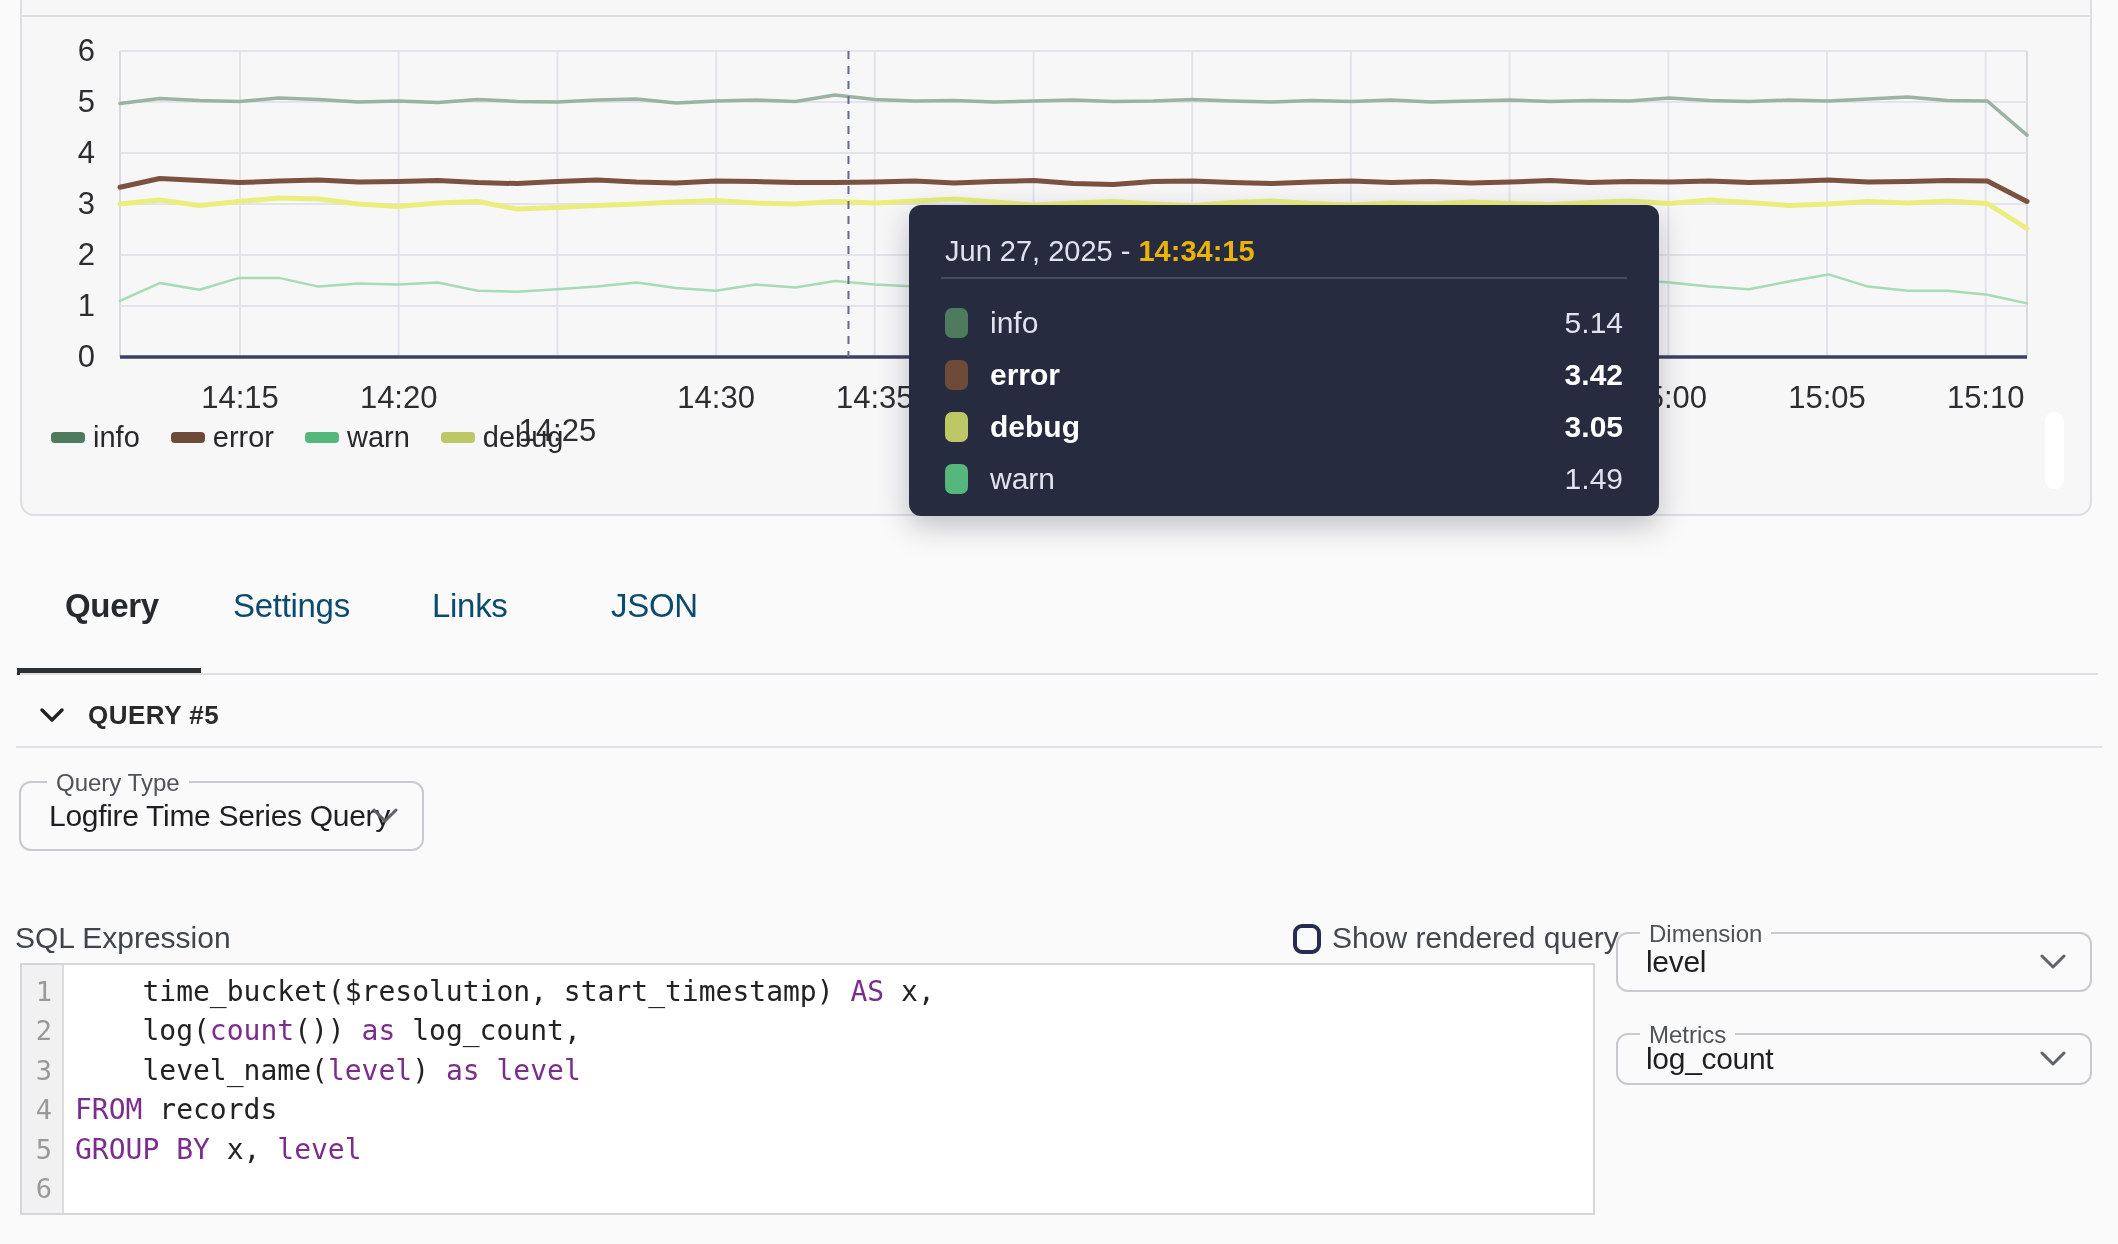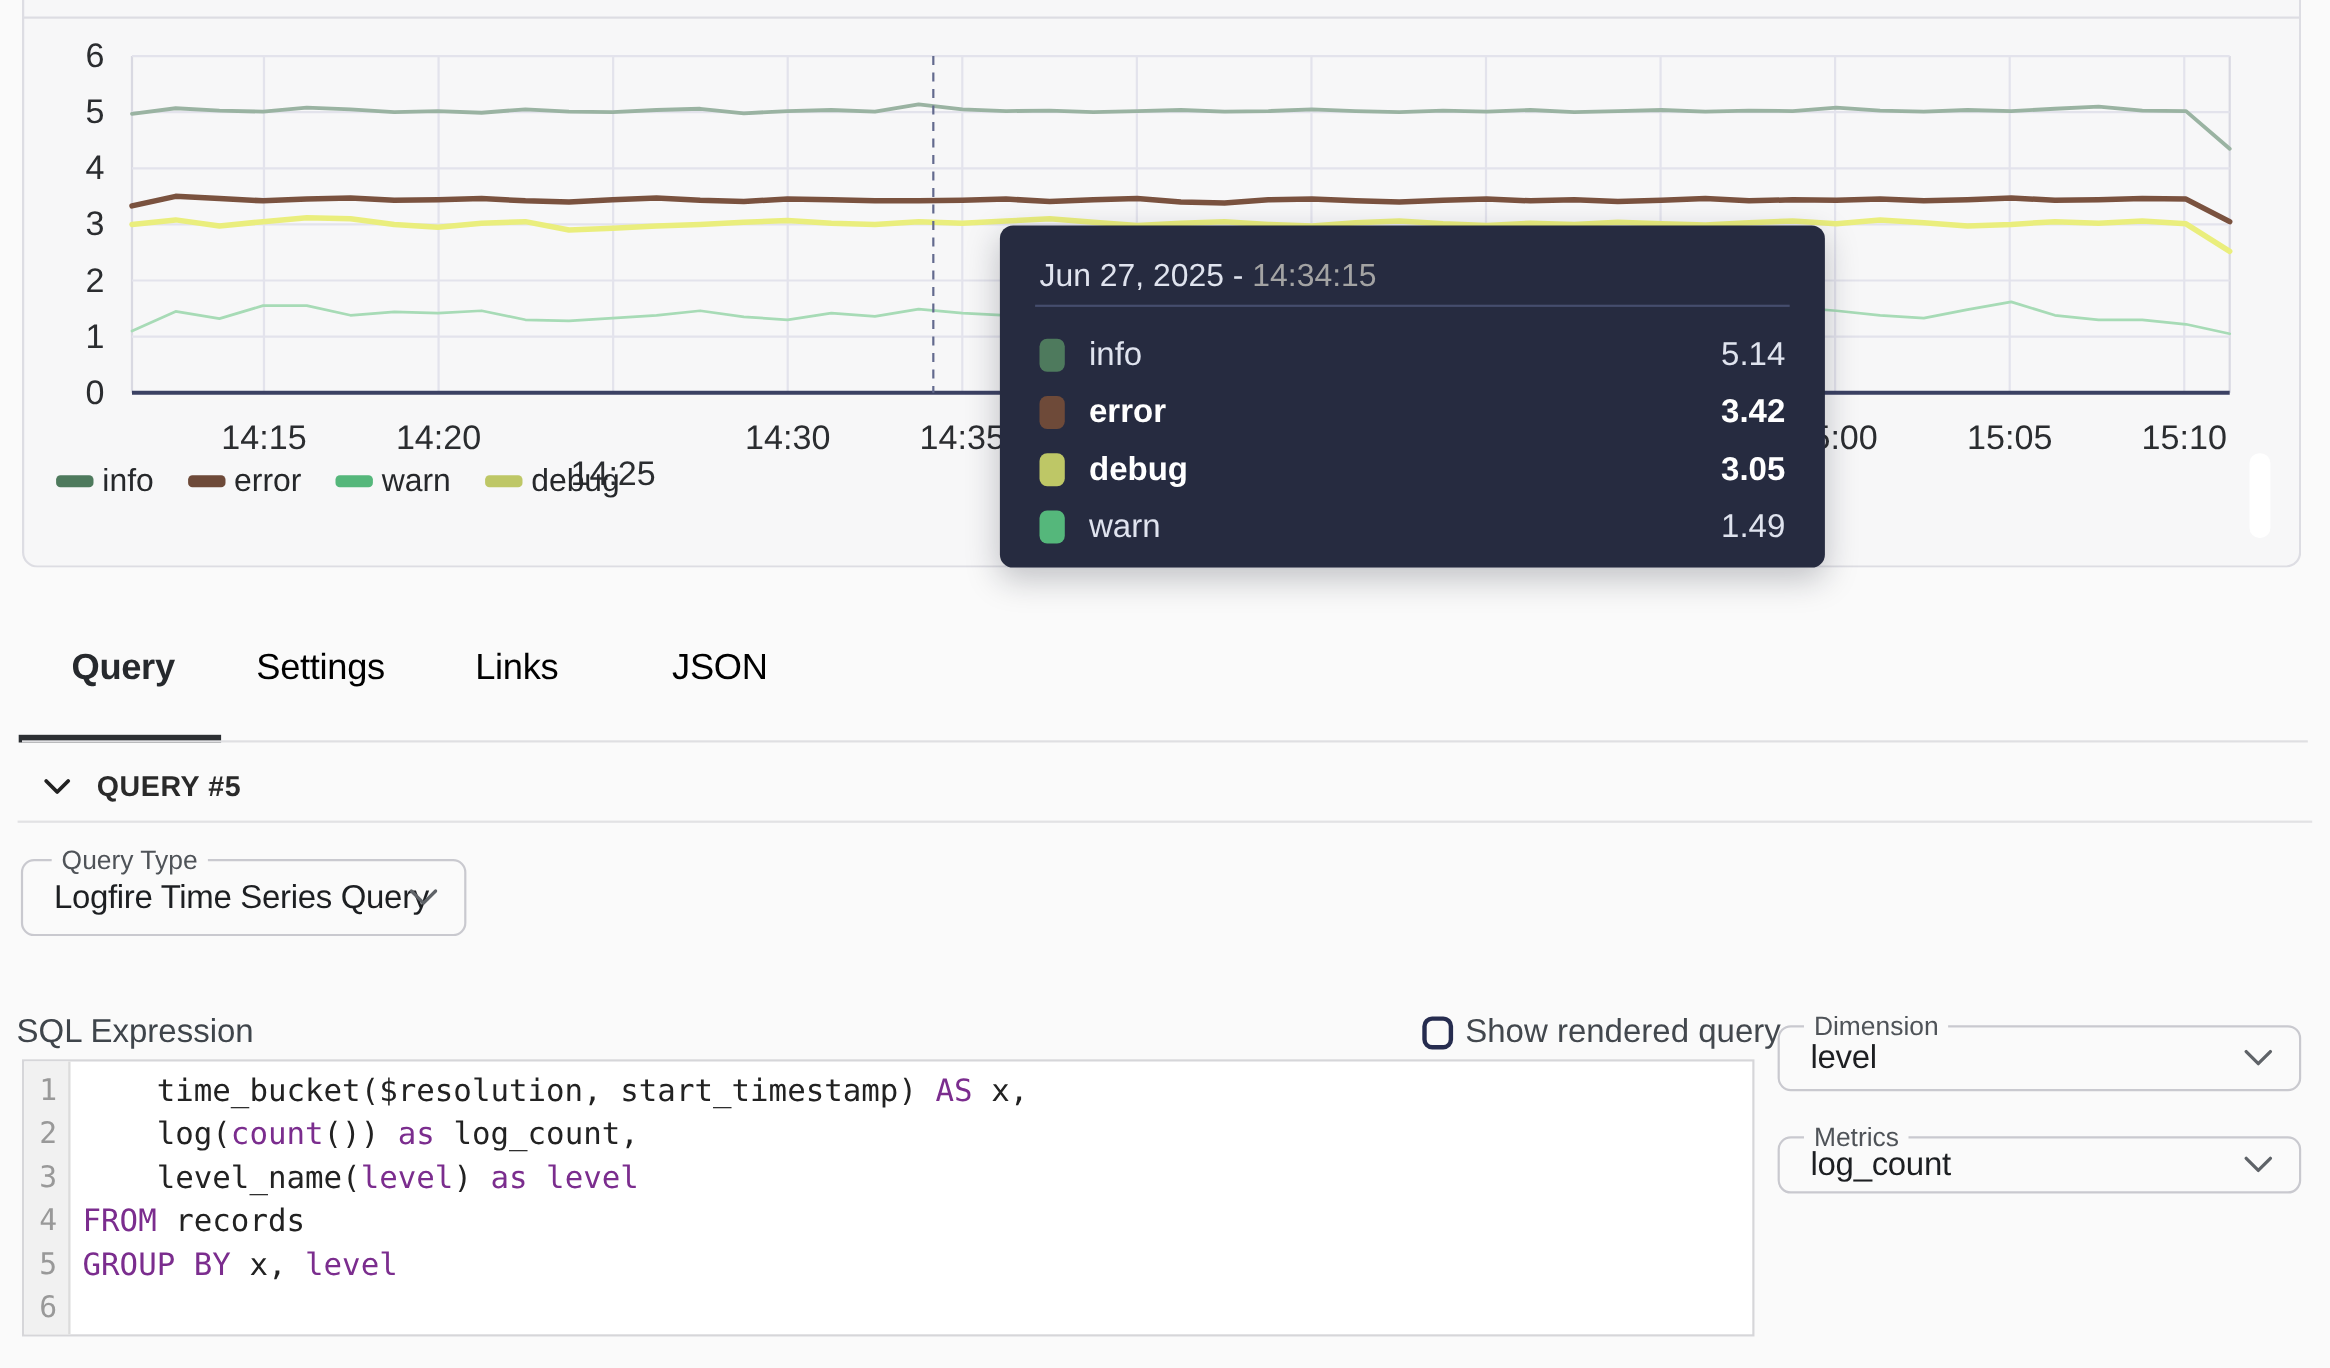--- a/index.html
+++ b/index.html
@@ -29,30 +29,30 @@
   #chart-scrollbar-thumb { left:2045px; top:412px; width:19px; height:77px; background:#ffffff; border-radius:9px; }
 
   
   #tooltip {
     left:909px; top:205px; width:750px; height:311px;
     background:#262b40; border-radius:12px; z-index:30;
     box-shadow:0 10px 30px rgba(20,24,40,.25);
     color:#dfe3ee;
   }
   #tooltip-title { position:absolute; left:36px; top:30px; font-size:29px; }
-  #tooltip-title .bold { font-weight:normal; color:#a3a3a3; }
+  #tooltip-title .bold { font-weight:bold; color:#eab308; }
   #tooltip-divider { position:absolute; left:32px; top:72px; width:686px; border-top:2px solid #454d6d; }
   .tt-row { position:absolute; left:36px; width:678px; height:34px; display:flex; align-items:center; font-size:30px; }
   .tt-swatch { width:23px; height:30px; border-radius:7px; margin-right:22px; flex:none; }
   .tt-label { color:#dfe3ee; }
   .tt-value { margin-left:auto; color:#dfe3ee; }
   .tt-row.bold .tt-label, .tt-row.bold .tt-value { font-weight:bold; color:#ffffff; }
 
   
-  .tab { top:584px; height:44px; line-height:44px; font-size:33px; letter-spacing:-0.3px; color:#000000; cursor:pointer; }
+  .tab { top:584px; height:44px; line-height:44px; font-size:33px; letter-spacing:-0.3px; color:#0c4a6e; cursor:pointer; }
   .tab.active { color:#26292d; font-weight:bold; }
   #tab-underline { left:17px; top:668px; width:184px; height:7px; background:#2c2f33; }
   #tabbar-line { left:20px; top:673px; width:2078px; border-top:2px solid #dfdfe2; }
 
   
   #query1-chevron { left:38px; top:702px; width:28px; height:26px; }
   #query1-title { left:88px; top:700px; font-size:26px; font-weight:bold; letter-spacing:0.5px; color:#2a2a2a; }
   #section-divider { left:16px; top:746px; width:2086px; border-top:2px solid #e2e2e4; }
 
   .fieldset { border:2px solid #c9c9cf; border-radius:12px; background:transparent; }

